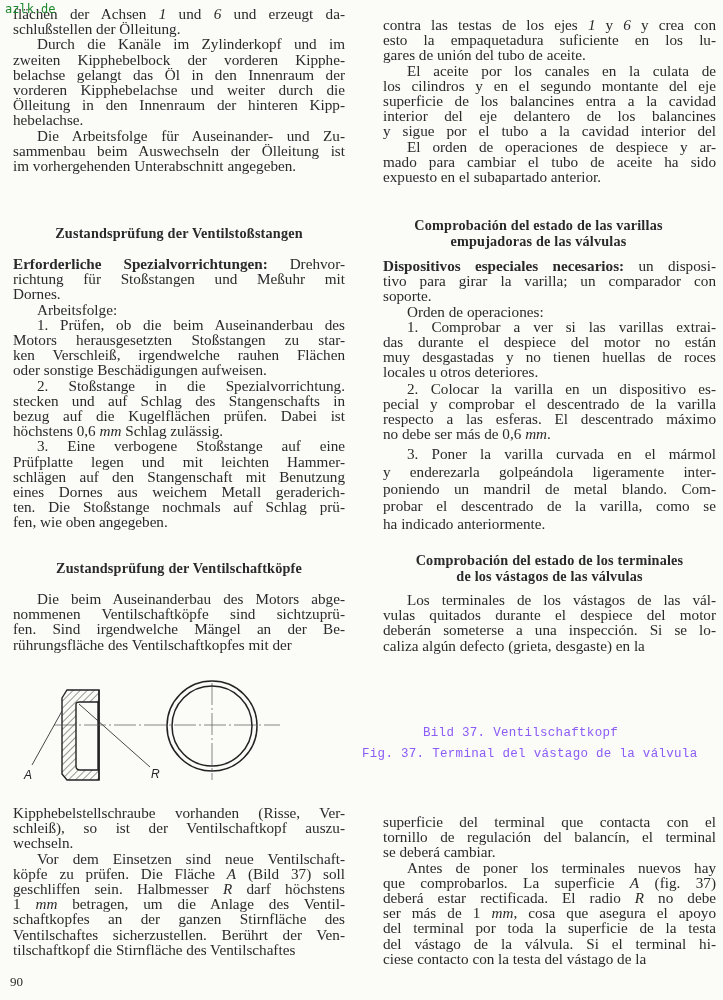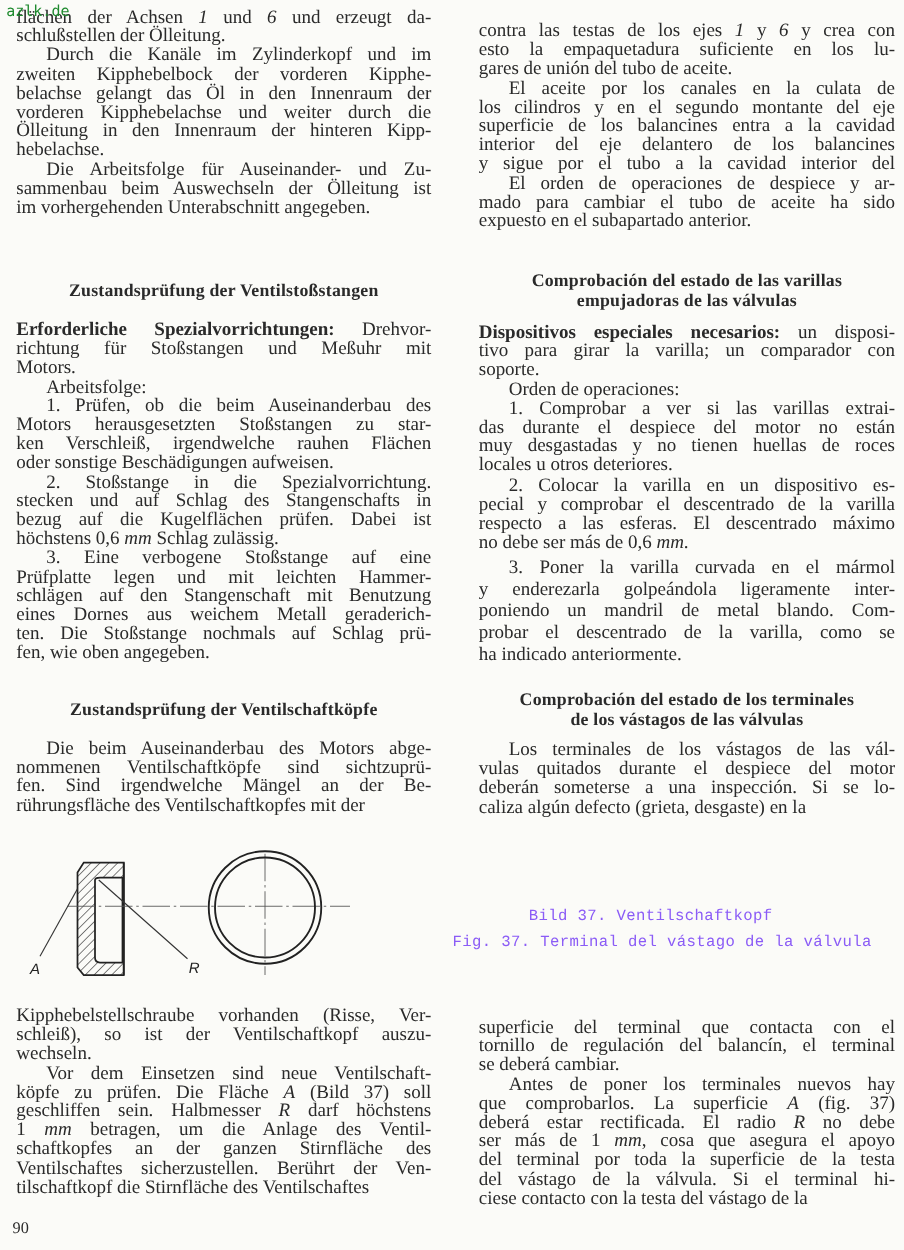--- a/index.html
+++ b/index.html
@@ -61,21 +61,21 @@
     </div>
 </div>
 
 <div class="heading" style="left:13px; width:332px; top:226px;">Zustandsprüfung der Ventilstoßstangen</div>
 
 <div class="col col-left" style="top:256px;">
   <div>
     <span class="line"><span class="bold-lead">Erforderliche Spezialvorrichtungen:</span><span> Drehvor-</span></span>
     <div>
         <span class="line">richtung für Stoßstangen und Meßuhr mit</span>
-        <span class="line last">Motors.</span>
+        <span class="line last">Dornes.</span>
       </div>
   </div>
   <div>
       <span class="line last" style="text-indent: 24px;">Arbeitsfolge:</span>
     </div>
   <div>
       <span class="line" style="text-indent: 24px;">1. Prüfen, ob die beim Auseinanderbau des</span>
       <span class="line">Motors herausgesetzten Stoßstangen zu star-</span>
       <span class="line">ken Verschleiß, irgendwelche rauhen Flächen</span>
       <span class="line last">oder sonstige Beschädigungen aufweisen.</span>
@@ -161,21 +161,21 @@
       <span class="line">interior del eje delantero de los balancines</span>
       <span class="line">y sigue por el tubo a la cavidad interior del</span>
     </div>
   <div>
       <span class="line" style="text-indent: 24px;">El orden de operaciones de despiece y ar-</span>
       <span class="line">mado para cambiar el tubo de aceite ha sido</span>
       <span class="line last">expuesto en el subapartado anterior.</span>
     </div>
 </div>
 
-<div class="heading" style="left:383px; width:333px; top:218px;">
+<div class="heading" style="left:372px; width:333px; top:218px;">
   <div>Comprobación del estado de las varillas</div>
   <div>empujadoras de las válvulas</div>
 </div>
 
 <div class="col col-right" style="top:258px;">
   <div>
     <span class="line"><span class="bold-lead">Dispositivos especiales necesarios:</span><span> un disposi-</span></span>
     <div>
         <span class="line">tivo para girar la varilla; un comparador con</span>
         <span class="line last">soporte.</span>

